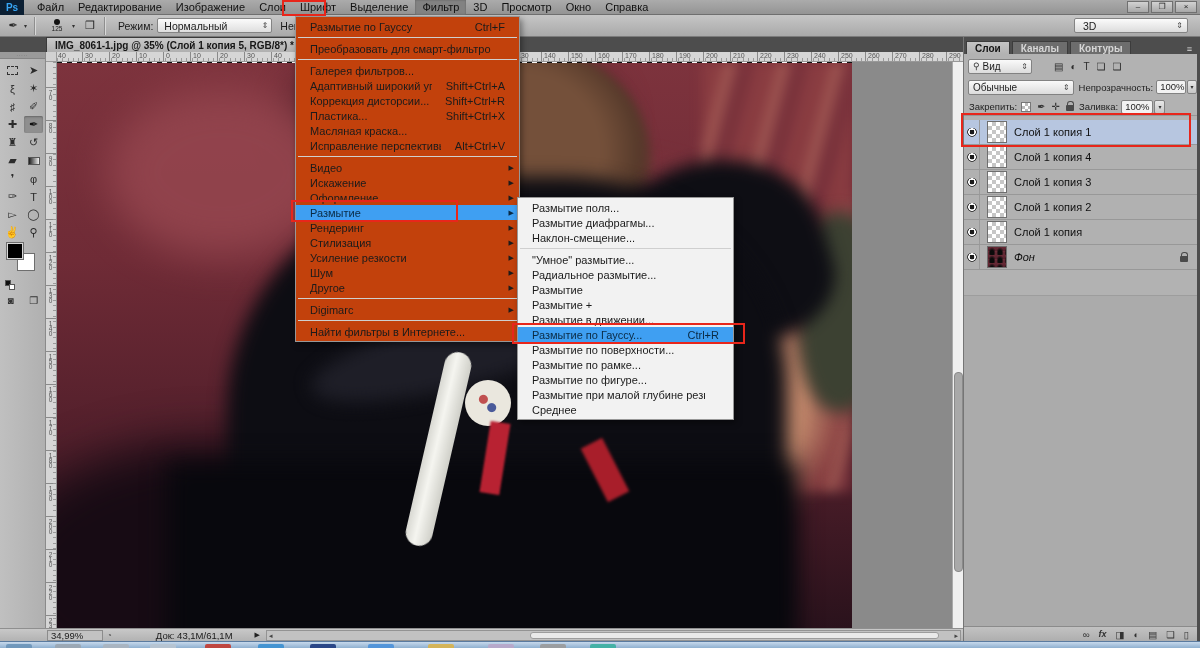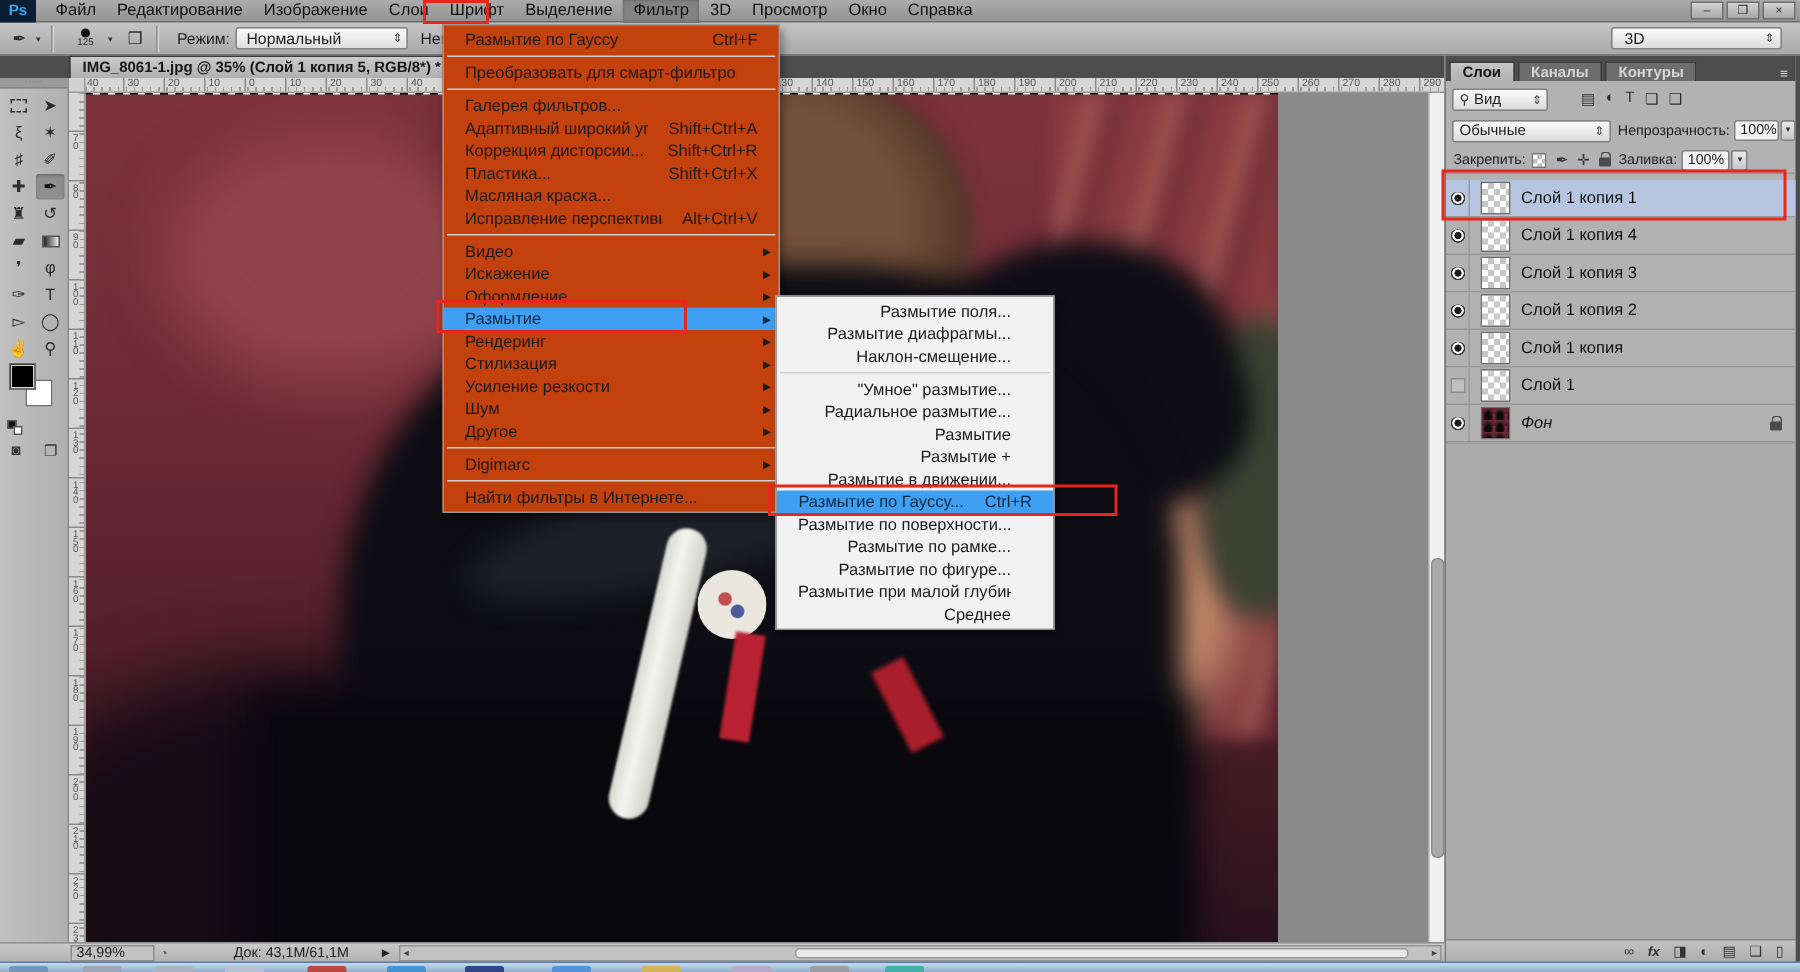--- a/index.html
+++ b/index.html
@@ -193,22 +193,22 @@
   #hthumb { position:absolute; left:38%; right:3%; top:1px; bottom:1px; background:#e9e9e9; border:1px solid #9c9c9c; border-radius:3px; }
 
   
   #taskbar { position:absolute; left:0; top:641px; width:1200px; height:7px;
     background:linear-gradient(#c7d9ec,#8fb0d0); border-top:1px solid #5a7ba0; z-index:7; }
   .tb-blob { position:absolute; top:2px; width:26px; height:5px; border-radius:2px 2px 0 0; opacity:.9; }
 
   
   #filter-menu { position:absolute; left:295px; top:16px; width:225px; background:#c2410c;
     border:1px solid #979797; box-shadow:2px 3px 6px rgba(0,0,0,.4); padding:2px 0; z-index:50; }
-  #blur-submenu { position:absolute; left:517px; top:197px; width:186px; background:#f2f2f2;
-    border:1px solid #979797; box-shadow:2px 3px 6px rgba(0,0,0,.4); padding:2px 0; z-index:55;text-align:right; }
+  #blur-submenu { position:absolute; left:517px; top:197px; width:217px; background:#f2f2f2;
+    border:1px solid #979797; box-shadow:2px 3px 6px rgba(0,0,0,.4); padding:2px 0; z-index:55; }
   .fm-item { display:flex; align-items:center; height:15px; padding:0 5px 0 14px; font-size:11px; color:#1b1b1b; }
   .fm-item.hl { background:#3f9ff2; color:#0a2a44; }
   .fm-label { flex:1; white-space:nowrap; overflow:hidden; }
   .fm-shortcut { margin-left:14px; white-space:nowrap; }
   .fm-arrow { width:9px; font-size:7px; text-align:right; }
   .fm-sep { height:1px; background:#cfcfcf; margin:3px 2px; }
 
   
   .redbox { position:absolute; border:2px solid #e8261b; z-index:70; pointer-events:none; }
   #rb-filter { left:282px; top:0;   width:44px;  height:16px; }
@@ -476,27 +476,20 @@
         </div>
         <div class="layer-row">
           <div class="eye-cell">
             <span class="eye"></span>
           </div>
           <span class="layer-thumb"></span>
           <span class="layer-name">Слой 1 копия</span>
         </div>
         <div class="layer-row">
           <div class="eye-cell">
-            <span class="eye-empty"></span>
-          </div>
-          <span class="layer-thumb"></span>
-          <span class="layer-name">Слой 1</span>
-        </div>
-        <div class="layer-row">
-          <div class="eye-cell">
             <span class="eye"></span>
           </div>
           <span class="layer-thumb thumb-bg"></span>
           <span class="layer-name bgname">Фон</span>
           <span class="padlock layer-lock"></span>
         </div>
       </div>
     <div id="dock-fill"></div>
     <div id="dock-bottom">
         <span class="db-icon">∞</span>

